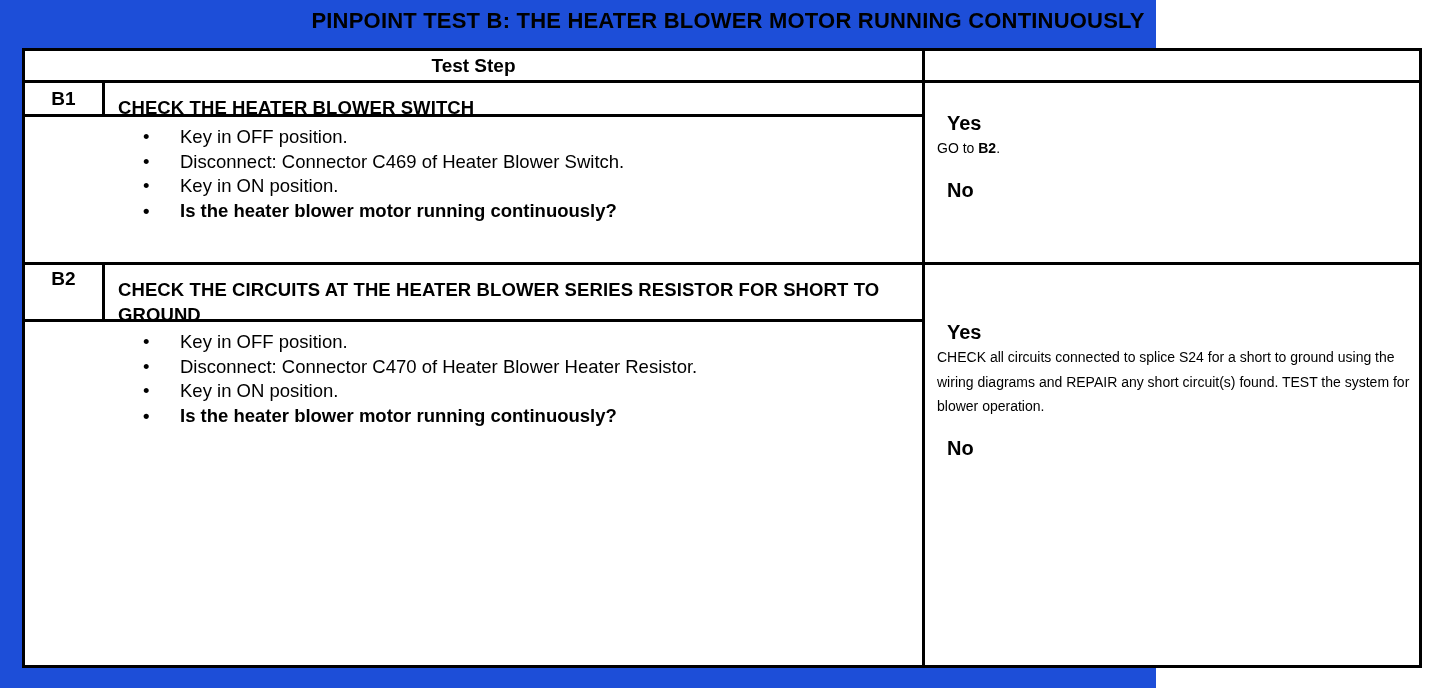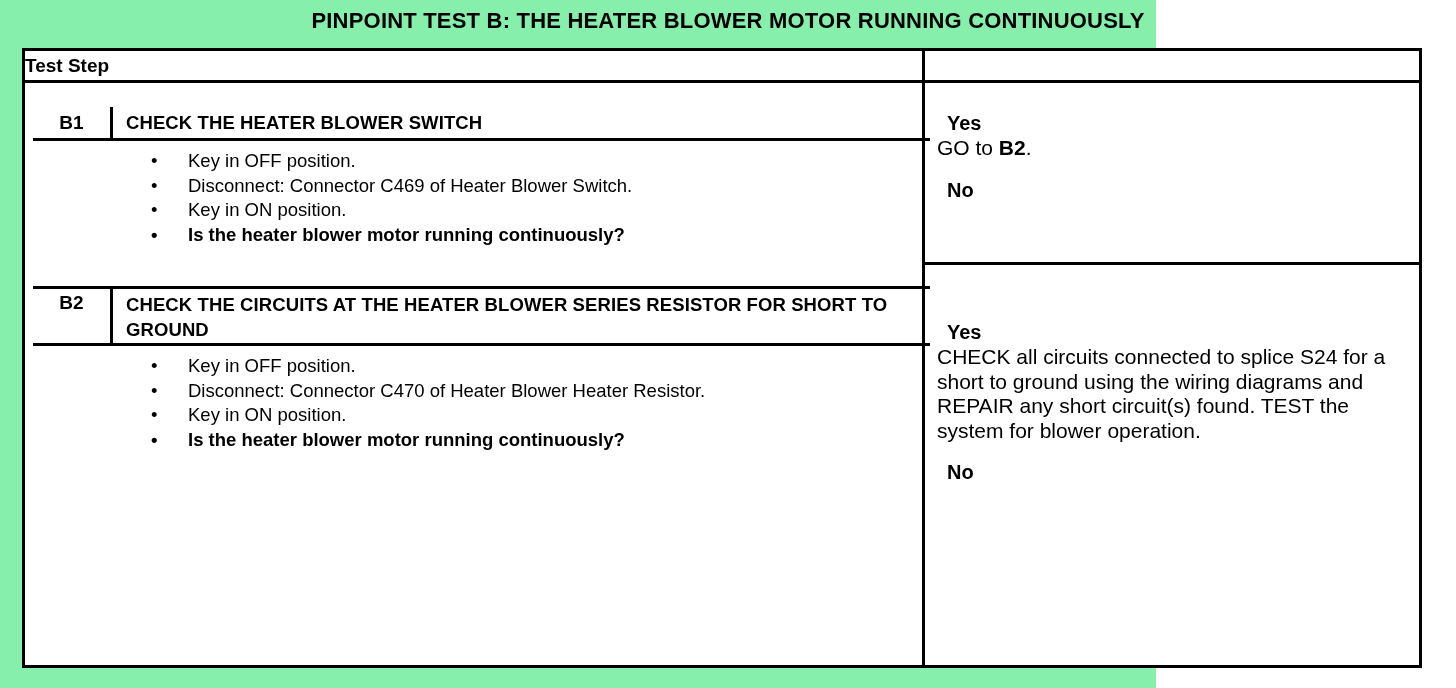--- a/index.html
+++ b/index.html
@@ -13,21 +13,21 @@
     height: 688px;
     font-family: "Liberation Sans", sans-serif;
     color: #000000;
     overflow: hidden;
   }
 
   .page {
     position: relative;
     width: 1156px;
     height: 688px;
-    background: #86efac;
+    background: #1d4ed8;
   }
 
   
   .doc-title {
     position: absolute;
     left: 0;
     top: 8px;
     width: 1456px;
     text-align: center;
     font-size: 22px;
@@ -68,35 +68,35 @@
     border-bottom: 3px solid #000;
     box-sizing: border-box;
   }
   .th {
     position: absolute;
     top: 0;
     height: 29px;
     line-height: 29px;
     font-size: 19px;
     font-weight: bold;
-    text-align: left;
+    text-align: center;
   }
   .th-teststep { left: 0; width: 897px; }
   .th-result   { left: 900px; width: 494px; }
 
   
   .left-col {
     position: absolute;
     left: 0;
     top: 32px;
     width: 897px;
     bottom: 0;
   }
 
-  .step-block { position: absolute; left: 8px; width: 897px; margin-top: 24px; }
+  .step-block { position: absolute; left: 0; width: 897px; }
   .step-b1 { top: 0;   height: 182px; }
   .step-b2 { top: 182px; height: 403px; }
 
   .step-b1 { border-bottom: 3px solid #000; box-sizing: border-box; }
 
   
   .step-title-row {
     position: relative;
     width: 897px;
     border-bottom: 3px solid #000;
@@ -120,21 +120,21 @@
     justify-content: center;
   }
   .step-b2 .step-id { align-items: flex-start; padding-top: 3px; }
 
   .step-heading {
     position: absolute;
     left: 80px;
     top: 0;
     right: 0;
     bottom: 0;
-    padding: 3px 0 0 13px;
+    padding: 12px 0 0 13px;
     box-sizing: border-box;
     font-size: 18.5px;
     font-weight: bold;
     line-height: 25px;
     letter-spacing: 0.1px;
   }
 
   
   .step-body {
     position: relative;
@@ -182,21 +182,21 @@
   .result-inner-b1 { padding-top: 28px; }
   .result-inner-b2 { padding-top: 55px; }
 
   .answer-label {
     font-size: 20px;
     font-weight: bold;
     line-height: 24px;
     margin: 0 0 1px 10px;
   }
   .answer-text {
-    font-size: 21px;
+    font-size: 14px;
     line-height: 24.5px;
     margin: 0 0 17px 0;
   }
   .answer-text:last-child { margin-bottom: 0; }
   .answer-text b { font-weight: bold; }
 </style>
 </head>
 <body>
 
 <div class="page">

